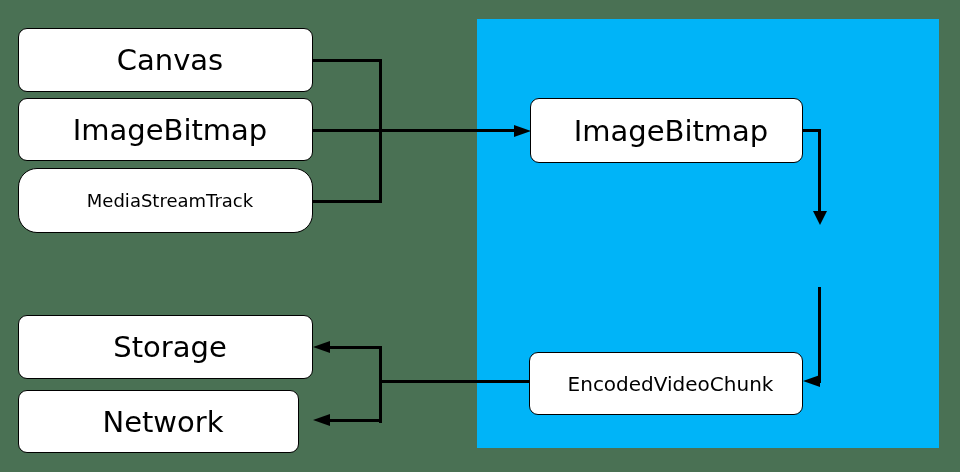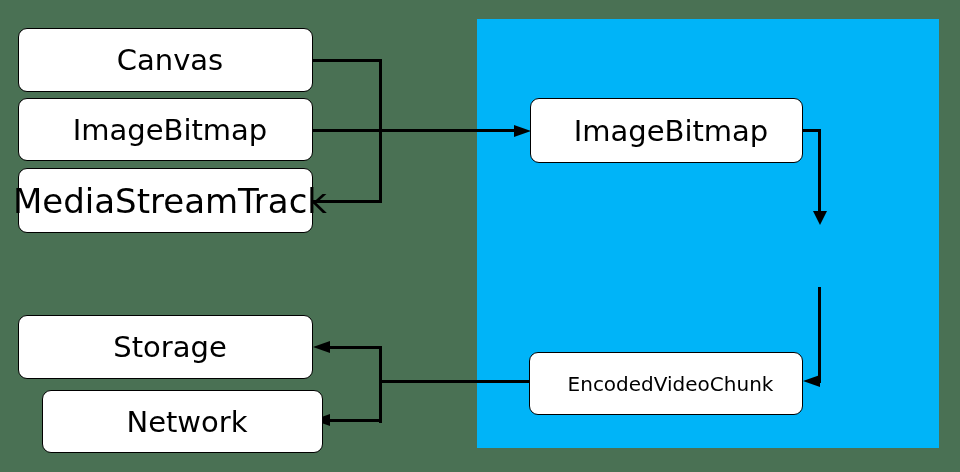--- a/index.html
+++ b/index.html
@@ -21,23 +21,23 @@
     border:1px solid #000;
     border-radius:9px;
     display:flex;align-items:center;justify-content:center;
     color:var(--text,#000000);
     white-space:nowrap;
     box-sizing:border-box;
     padding-left:9px;
   }
   .node-canvas          {left:18px; top:28px;  width:295px;height:64px;font-size:29px;}
   .node-imagebitmap     {left:18px; top:98px;  width:295px;height:63px;font-size:29px;}
-  .node-mediastreamtrack{left:18px; top:168px; width:295px;height:65px;font-size:34px;}
+  .node-mediastreamtrack{left:18px; top:168px; width:295px;height:65px;font-size:18px;border-radius:19px;}
   .node-storage         {left:18px; top:315px; width:295px;height:64px;font-size:29px;}
-  .node-network         {left:18px; top:390px; width:281px;height:63px;font-size:29px;margin-left:24px;}
+  .node-network         {left:18px; top:390px; width:281px;height:63px;font-size:29px;}
   .node-videoframe      {left:530px;top:98px;  width:273px;height:65px;font-size:29px;}
   .node-videoencoder{
     left:708px;top:225px;width:224px;height:62px;font-size:27px;
     background:var(--encoder-fill,#d3e1f3);
     border-radius:0;border-width:2px;
   }
   .node-encodedvideochunk{left:529px;top:352px;width:274px;height:63px;font-size:20px;}
 
   .edge{position:absolute;background:var(--line,#000000);}
   .e-canvas-out   {left:313px;top:59px; width:68px; height:3px;}

